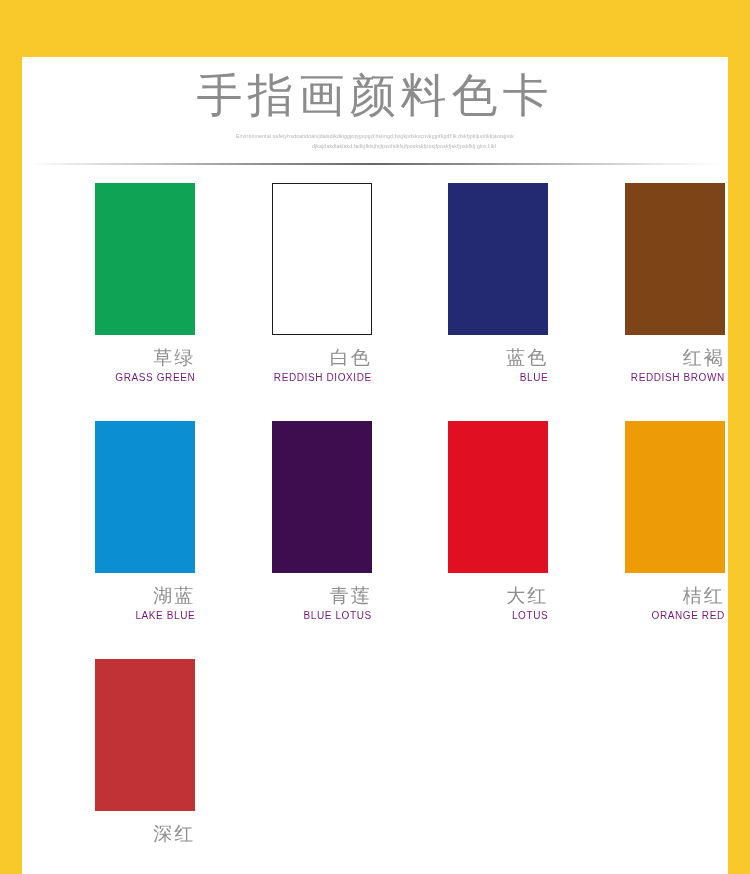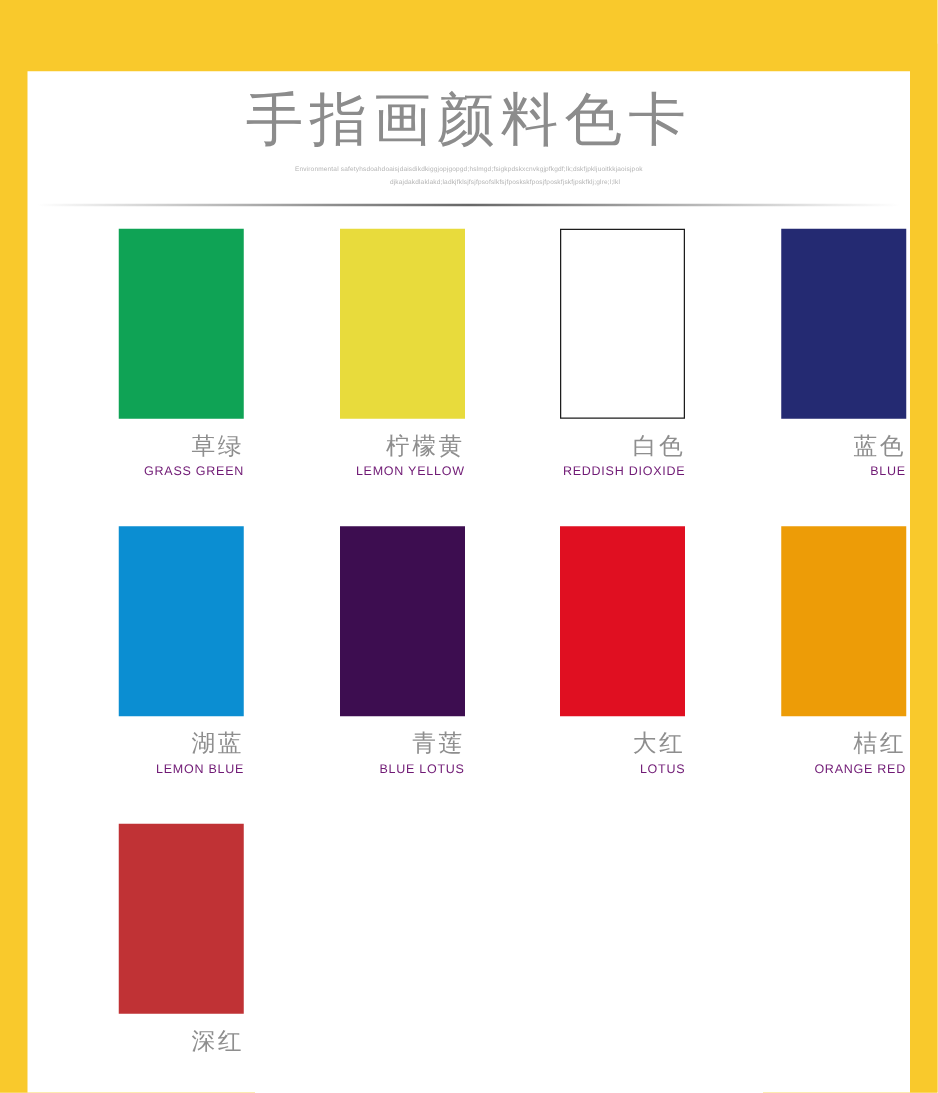--- a/index.html
+++ b/index.html
@@ -133,38 +133,38 @@
       <div class="divider"></div>
     </div>
 
     <div class="grid" id="swatch-grid">
         <div class="cell">
           <div class="swatch" style="background: rgb(15, 163, 85);"></div>
           <div class="label-cn">草绿</div>
           <div class="label-en">GRASS GREEN</div>
         </div>
         <div class="cell">
-          <div class="swatch" style="background: rgb(232, 219, 60);"></div>
-          <div class="label-cn">柠檬黄</div>
-          <div class="label-en">LEMON YELLOW</div>
-        </div>
-        <div class="cell">
           <div class="swatch bordered" style="background: rgb(255, 255, 255);"></div>
           <div class="label-cn">白色</div>
           <div class="label-en">REDDISH DIOXIDE</div>
         </div>
         <div class="cell">
           <div class="swatch" style="background: rgb(36, 42, 114);"></div>
           <div class="label-cn">蓝色</div>
           <div class="label-en">BLUE</div>
         </div>
         <div class="cell">
+          <div class="swatch" style="background: rgb(125, 68, 24);"></div>
+          <div class="label-cn">红褐</div>
+          <div class="label-en">REDDISH BROWN</div>
+        </div>
+        <div class="cell">
           <div class="swatch" style="background: rgb(11, 142, 210);"></div>
           <div class="label-cn">湖蓝</div>
-          <div class="label-en">LEMON BLUE</div>
+          <div class="label-en">LAKE BLUE</div>
         </div>
         <div class="cell">
           <div class="swatch" style="background: rgb(61, 13, 80);"></div>
           <div class="label-cn">青莲</div>
           <div class="label-en">BLUE LOTUS</div>
         </div>
         <div class="cell">
           <div class="swatch" style="background: rgb(224, 15, 33);"></div>
           <div class="label-cn">大红</div>
           <div class="label-en">LOTUS</div>

